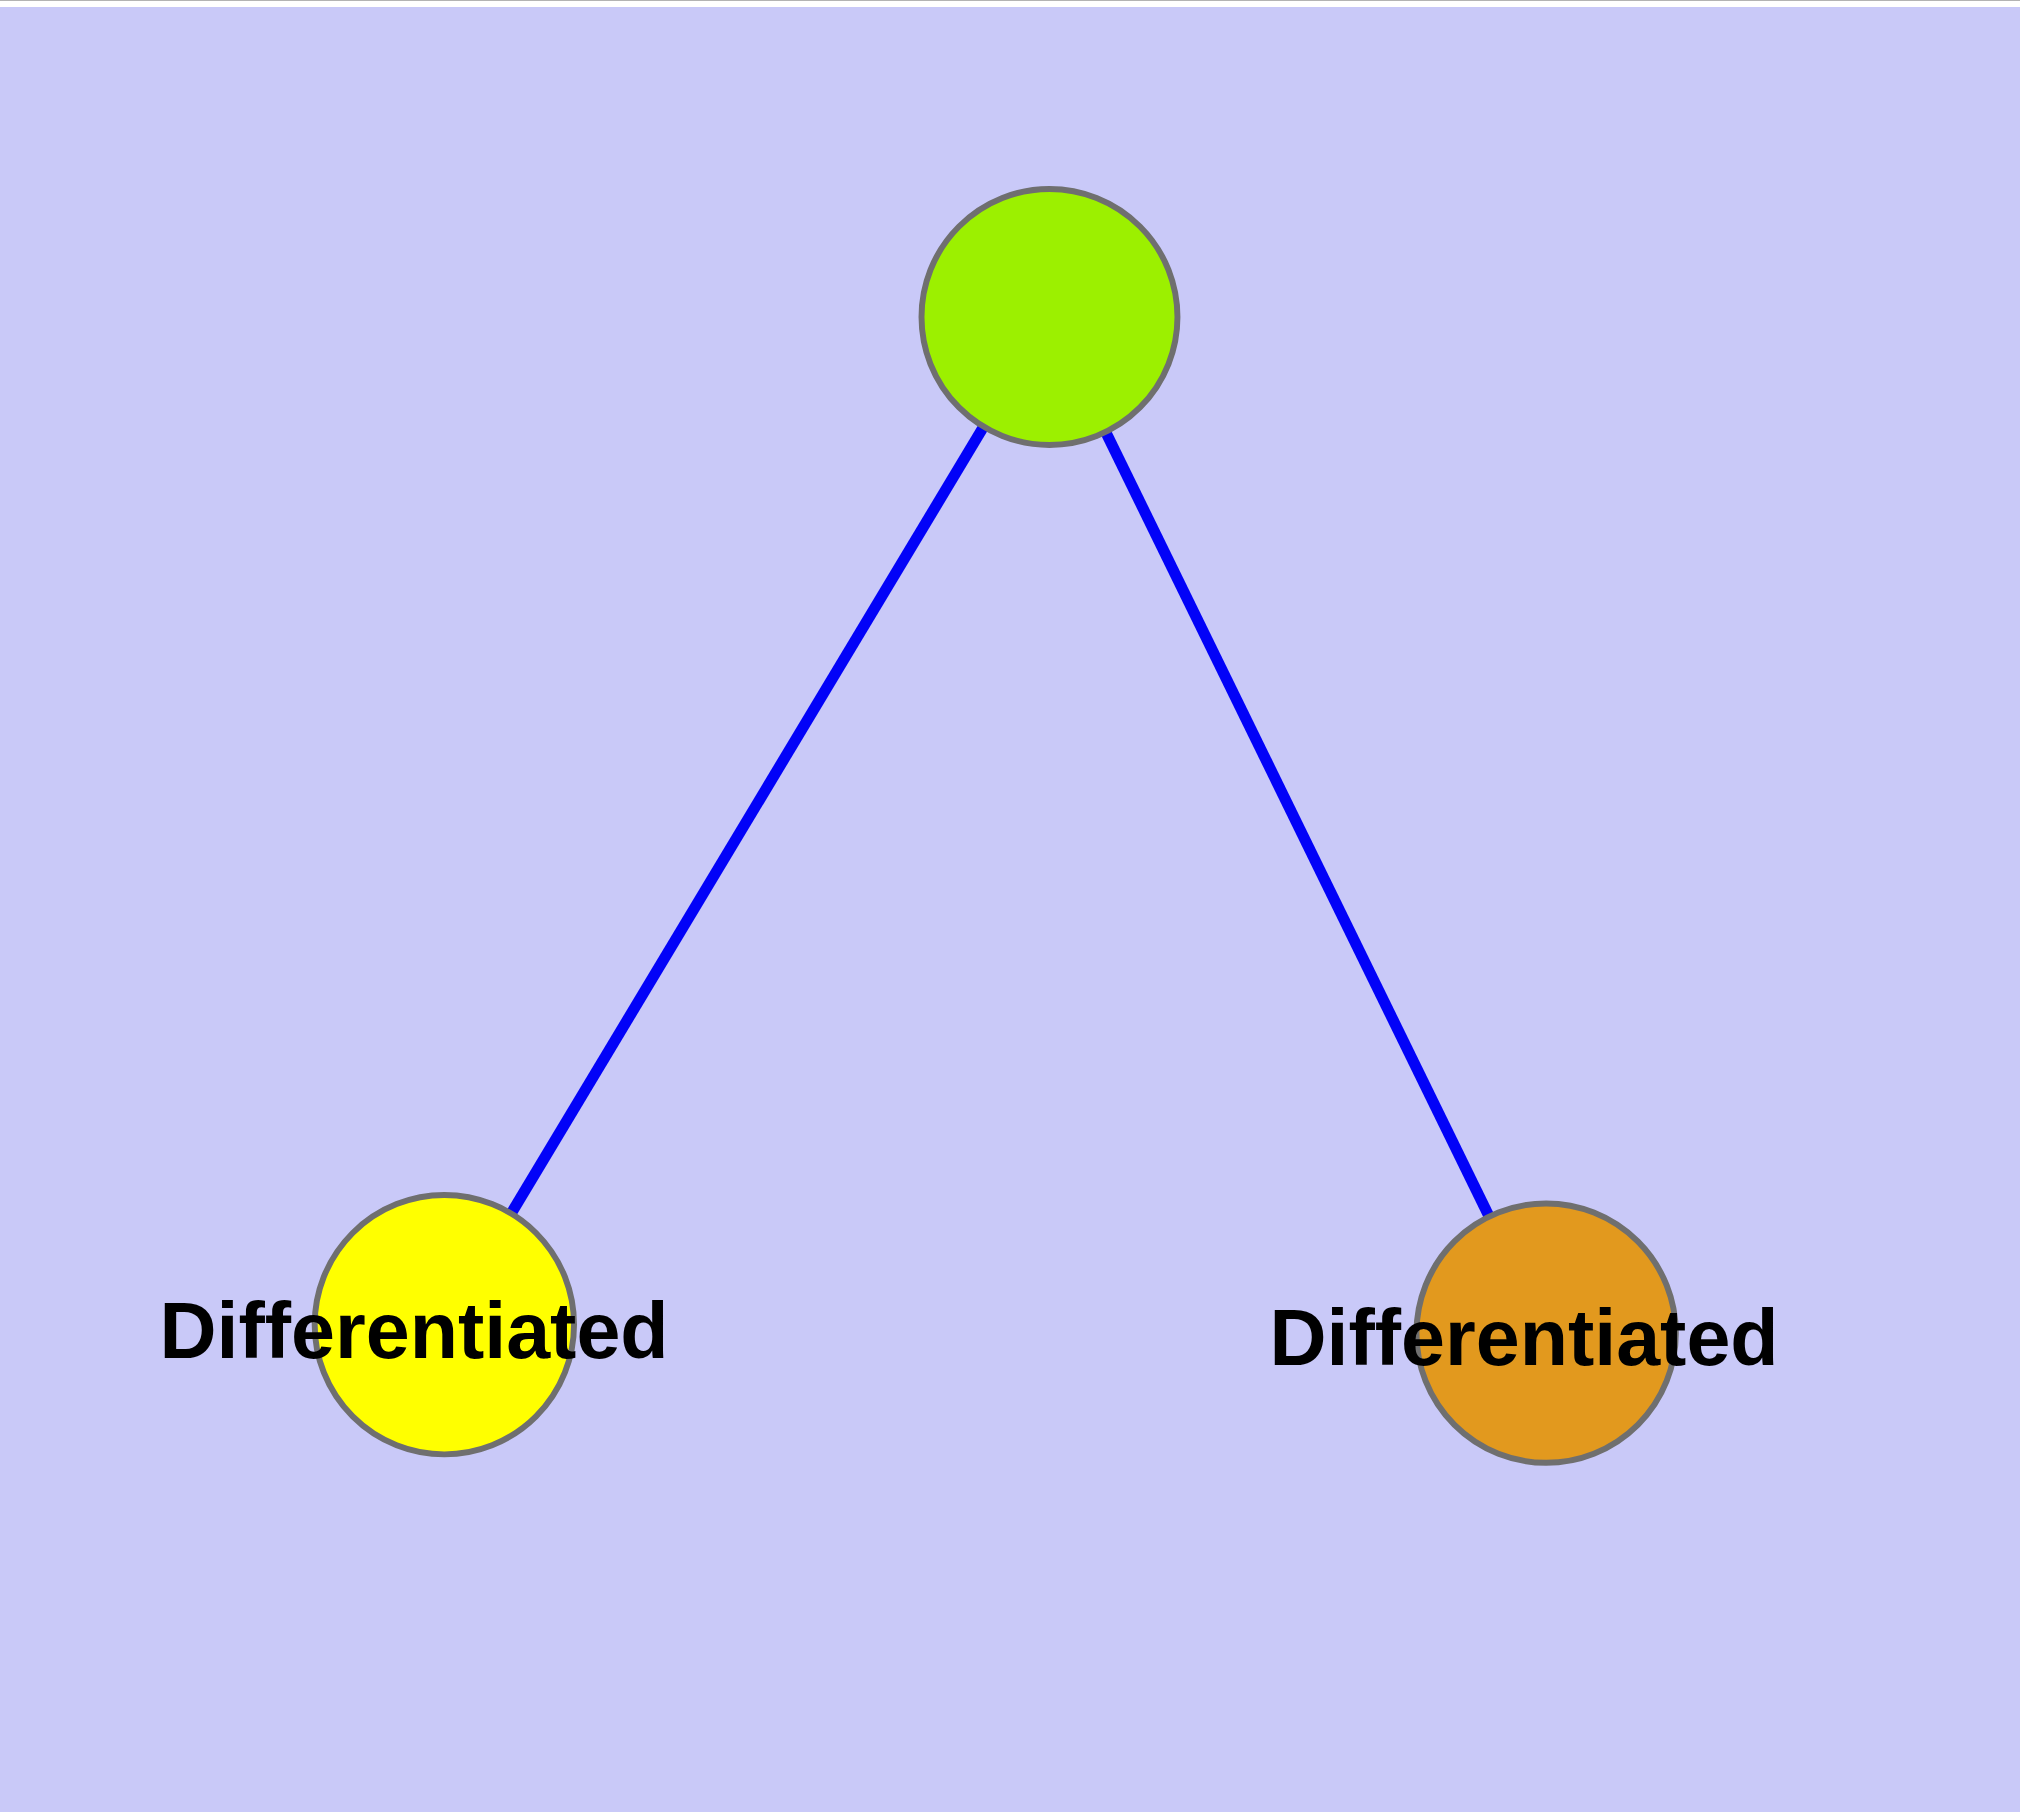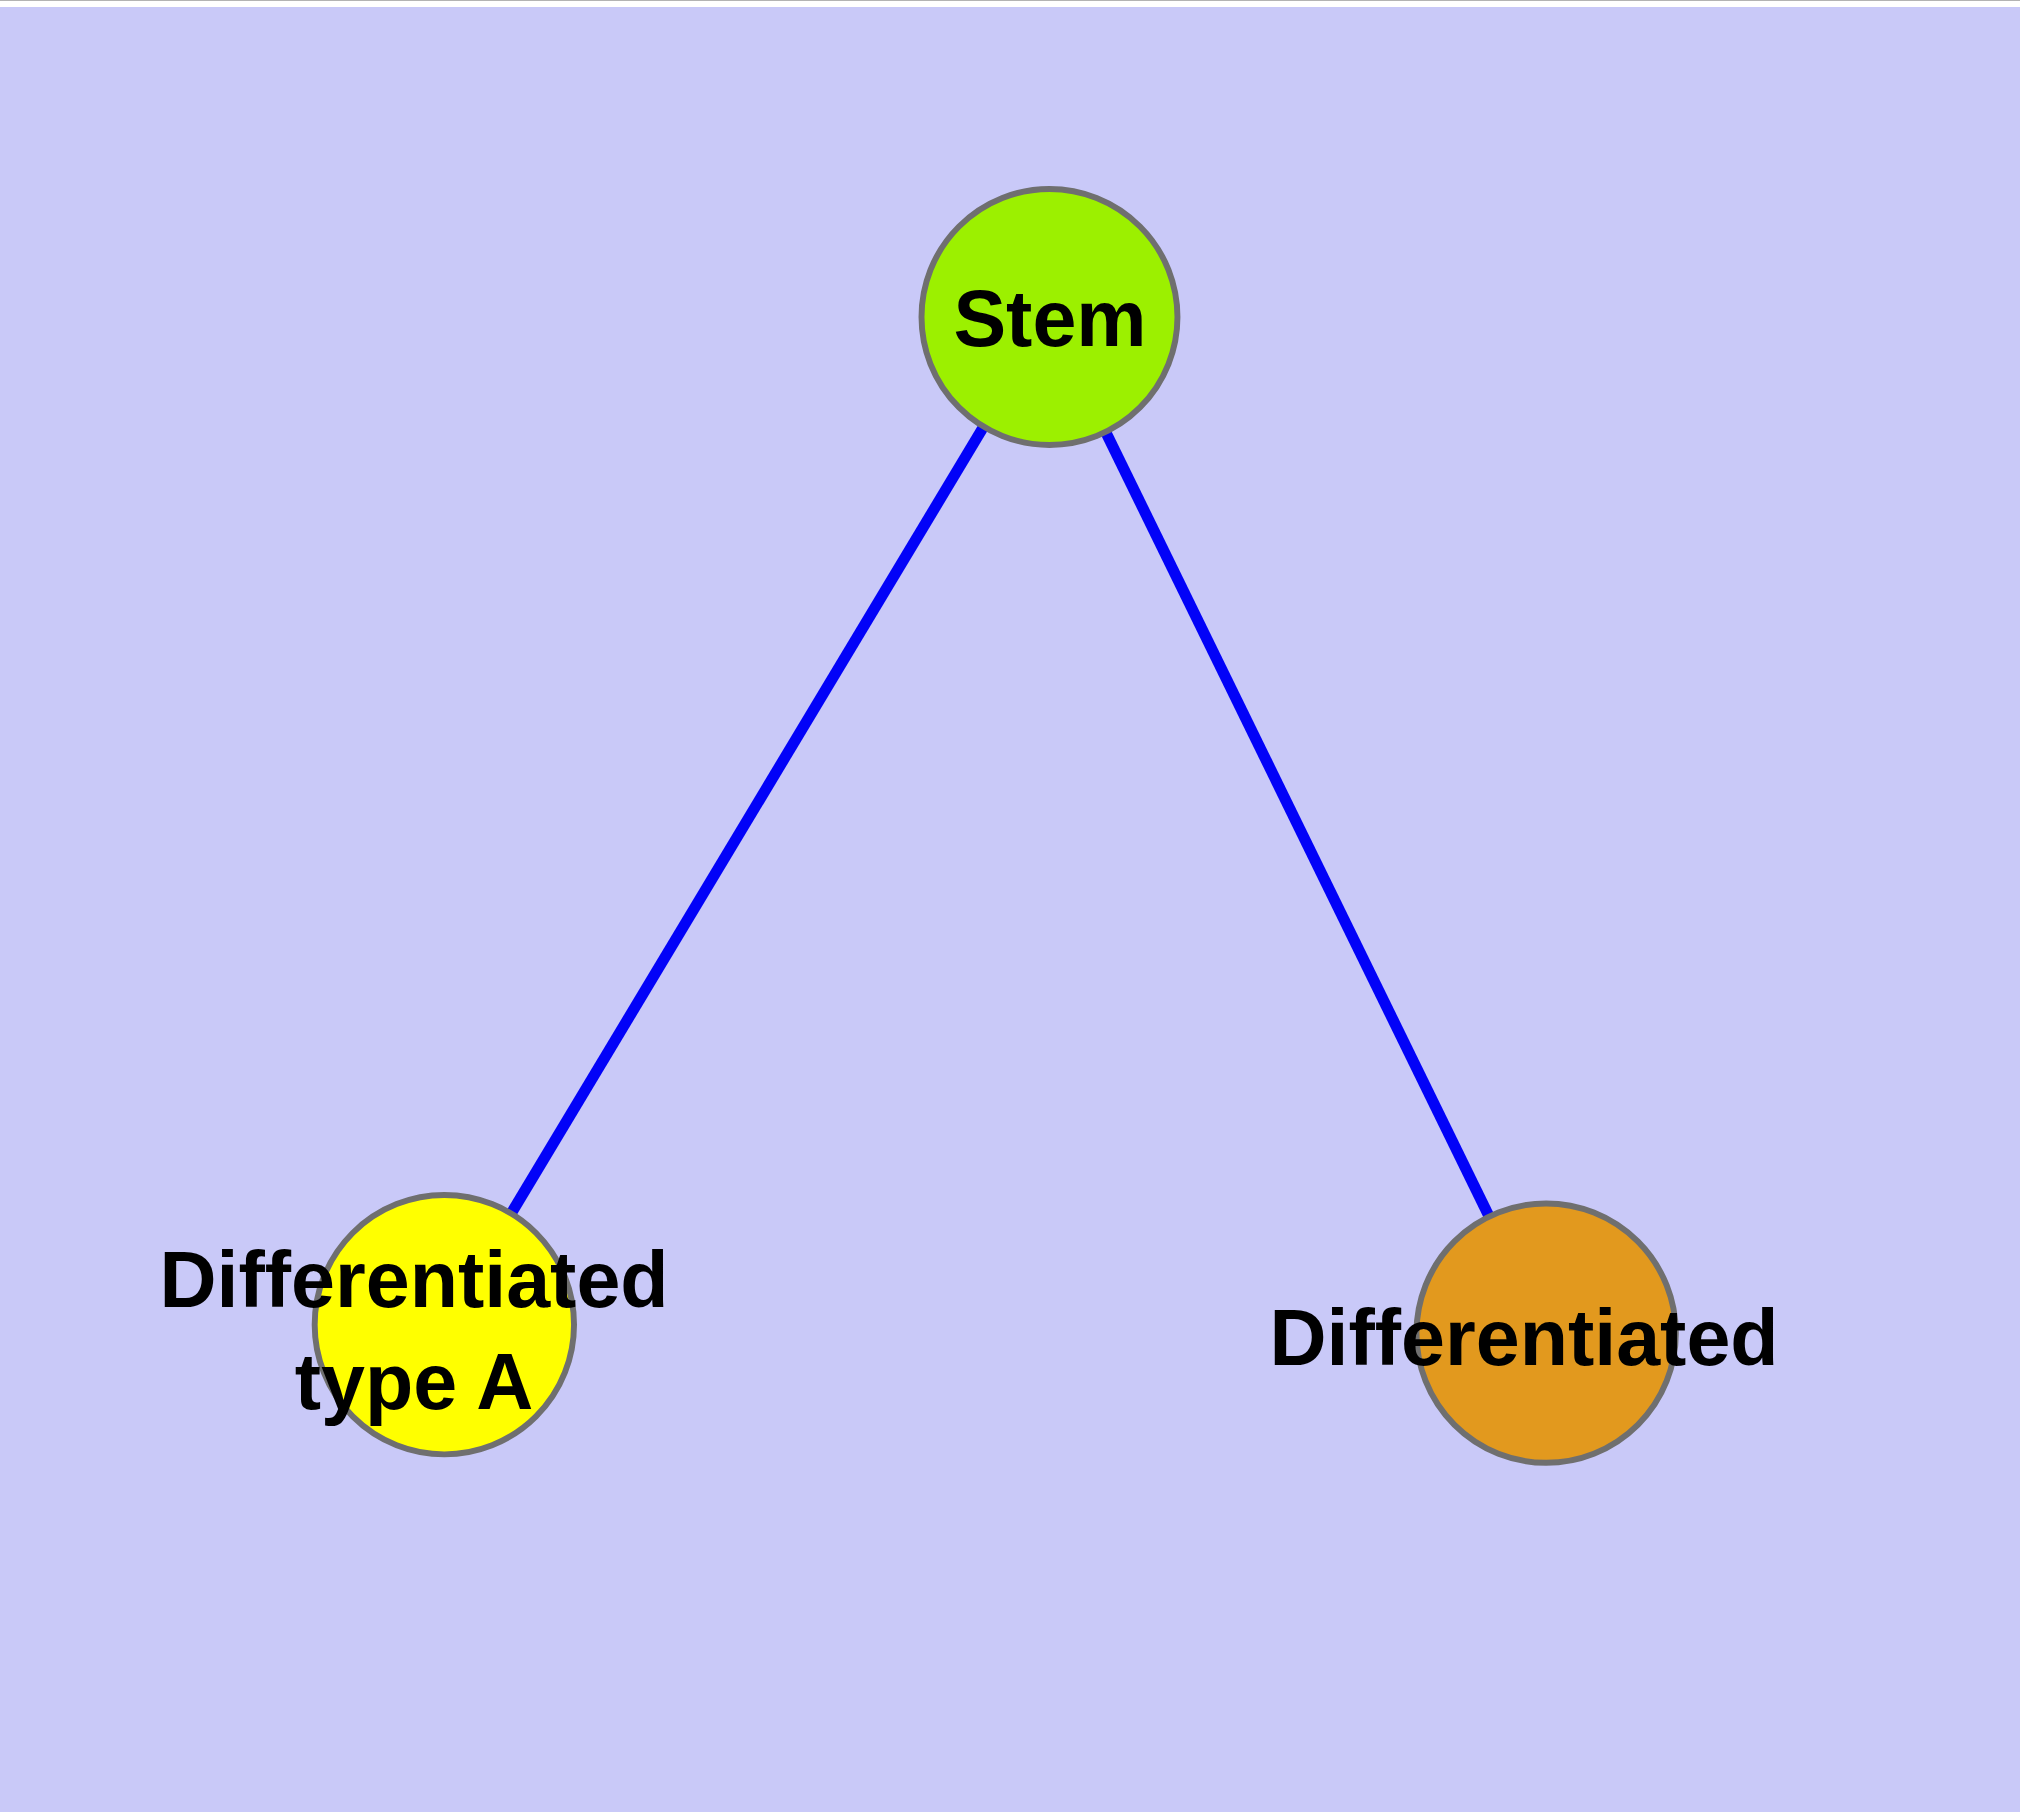--- a/index.html
+++ b/index.html
@@ -66,27 +66,23 @@
   <svg class="graph" width="2021" height="1812" viewBox="0 0 2384 2138">
 
     <line class="edge-line" x1="1238" y1="374" x2="524" y2="1563"></line>
     <line class="edge-line" x1="1238" y1="374" x2="1824" y2="1573"></line>
 
     <circle class="node-circle" cx="1238" cy="374" r="151" fill="#9CF000"></circle>
     <circle class="node-circle" cx="524" cy="1563" r="153" fill="#FFFF00"></circle>
     <circle class="node-circle" cx="1824" cy="1573" r="153" fill="#E2991E"></circle>
   </svg>
 
-  <div class="node-label label-stem">
-    <span>Stem</span>
-  </div>
 
   <div class="node-label label-type-a">
     <span>Differentiated</span>
-    <span>type A</span>
   </div>
 
   <div class="node-label label-type-b">
     <span>Differentiated</span>
   </div>
 
 </div>
 
 
 </body></html>

